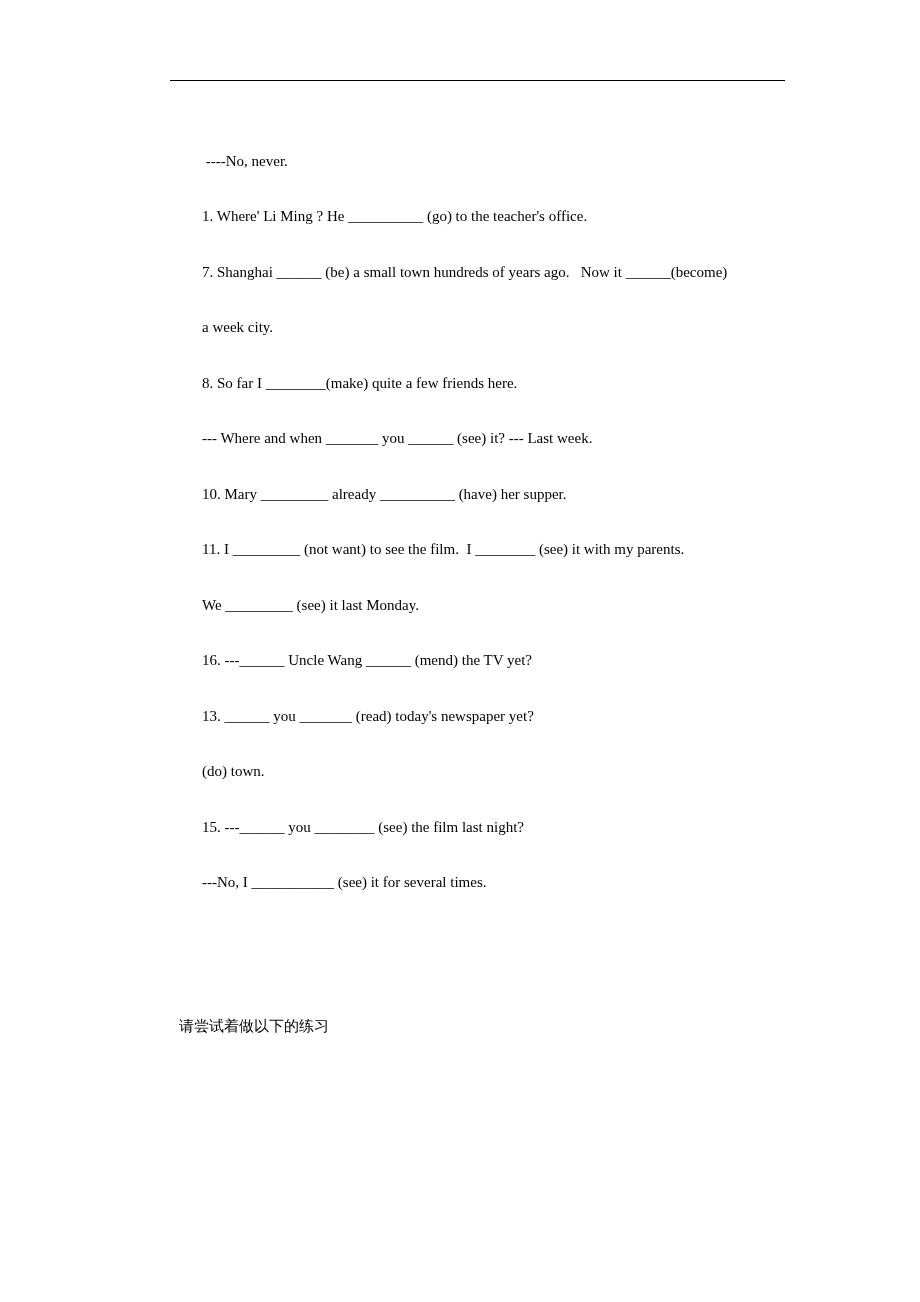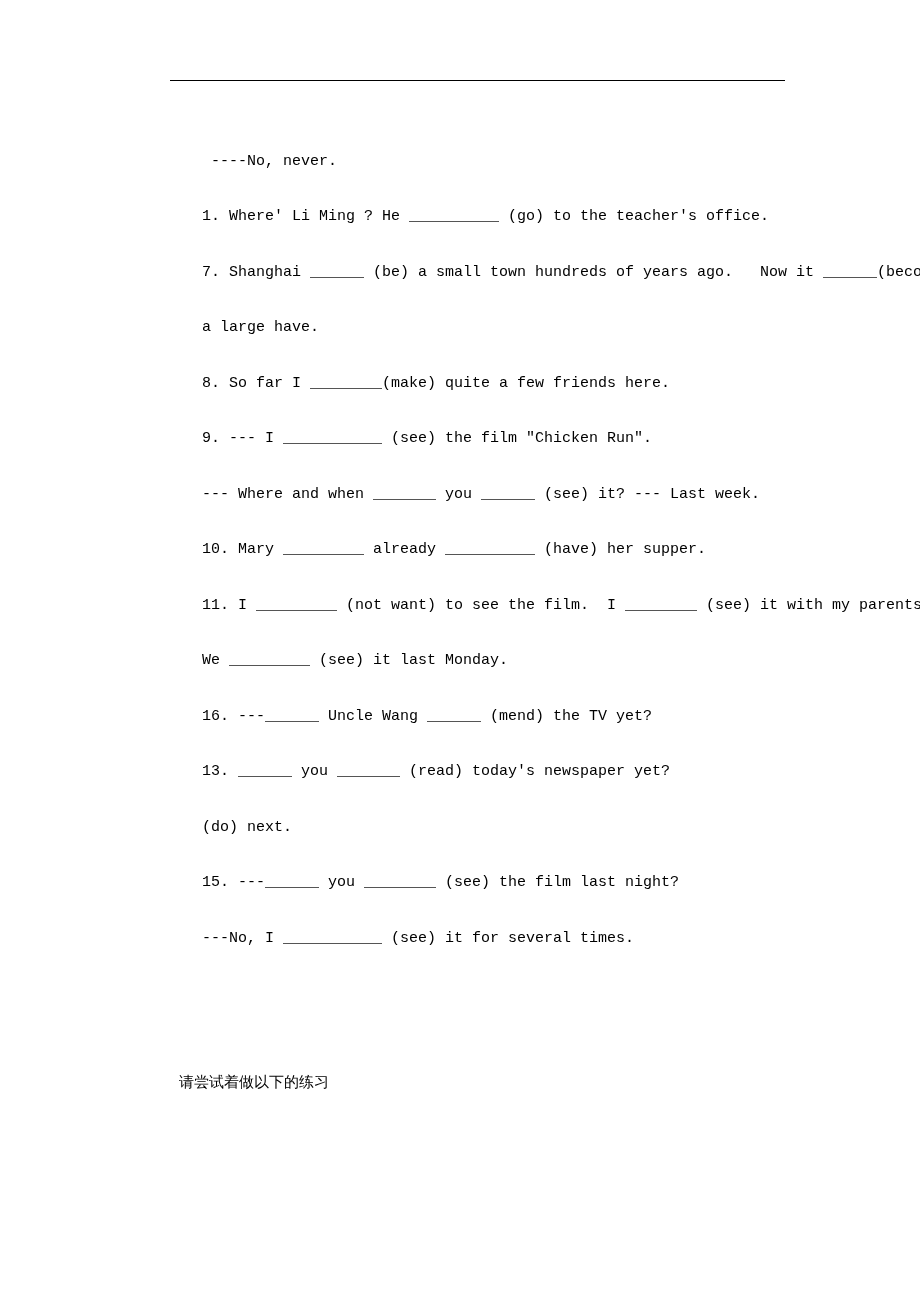--- a/index.html
+++ b/index.html
@@ -16,43 +16,42 @@
     }
     .top-border {
       position: absolute;
       top: 80px;
       left: 170px;
       right: 135px;
       height: 1px;
       background: #000;
     }
     .content { white-space: pre; }
-    .indent { padding-left: 32px; }
+    .indent { padding-left: 32px; font-family: Liberation Serif, serif; }
     .block1 { margin-top: 30px; }
     .block2 { margin-top: 6px; }
   </style>
 </head>
 <body>
 
 <div class="top-border"></div>
 
 <div class="content block1 indent">
 <div> ----No, never.</div>
 <div>1. Where' Li Ming ? He __________ (go) to the teacher's office.</div>
 <div>7. Shanghai ______ (be) a small town hundreds of years ago.   Now it ______(become)</div>
-<div>a large have.</div>
+<div>a week city.</div>
 <div>8. So far I ________(make) quite a few friends here.</div>
-<div>9. --- I ___________ (see) the film "Chicken Run".</div>
 <div>--- Where and when _______ you ______ (see) it? --- Last week.</div>
 <div>10. Mary _________ already __________ (have) her supper.</div>
 <div>11. I _________ (not want) to see the film.  I ________ (see) it with my parents.</div>
 <div>We _________ (see) it last Monday.</div>
 <div>16. ---______ Uncle Wang ______ (mend) the TV yet?</div>
 <div>13. ______ you _______ (read) today's newspaper yet?</div>
-<div>(do) next.</div>
+<div>(do) town.</div>
 <div>15. ---______ you ________ (see) the film last night?</div>
 <div>---No, I ___________ (see) it for several times.</div>
 </div>
 
 <div class="content block2">
 <div style="height:28px"></div>
 <div> 请尝试着做以下的练习</div>
 
 
 

